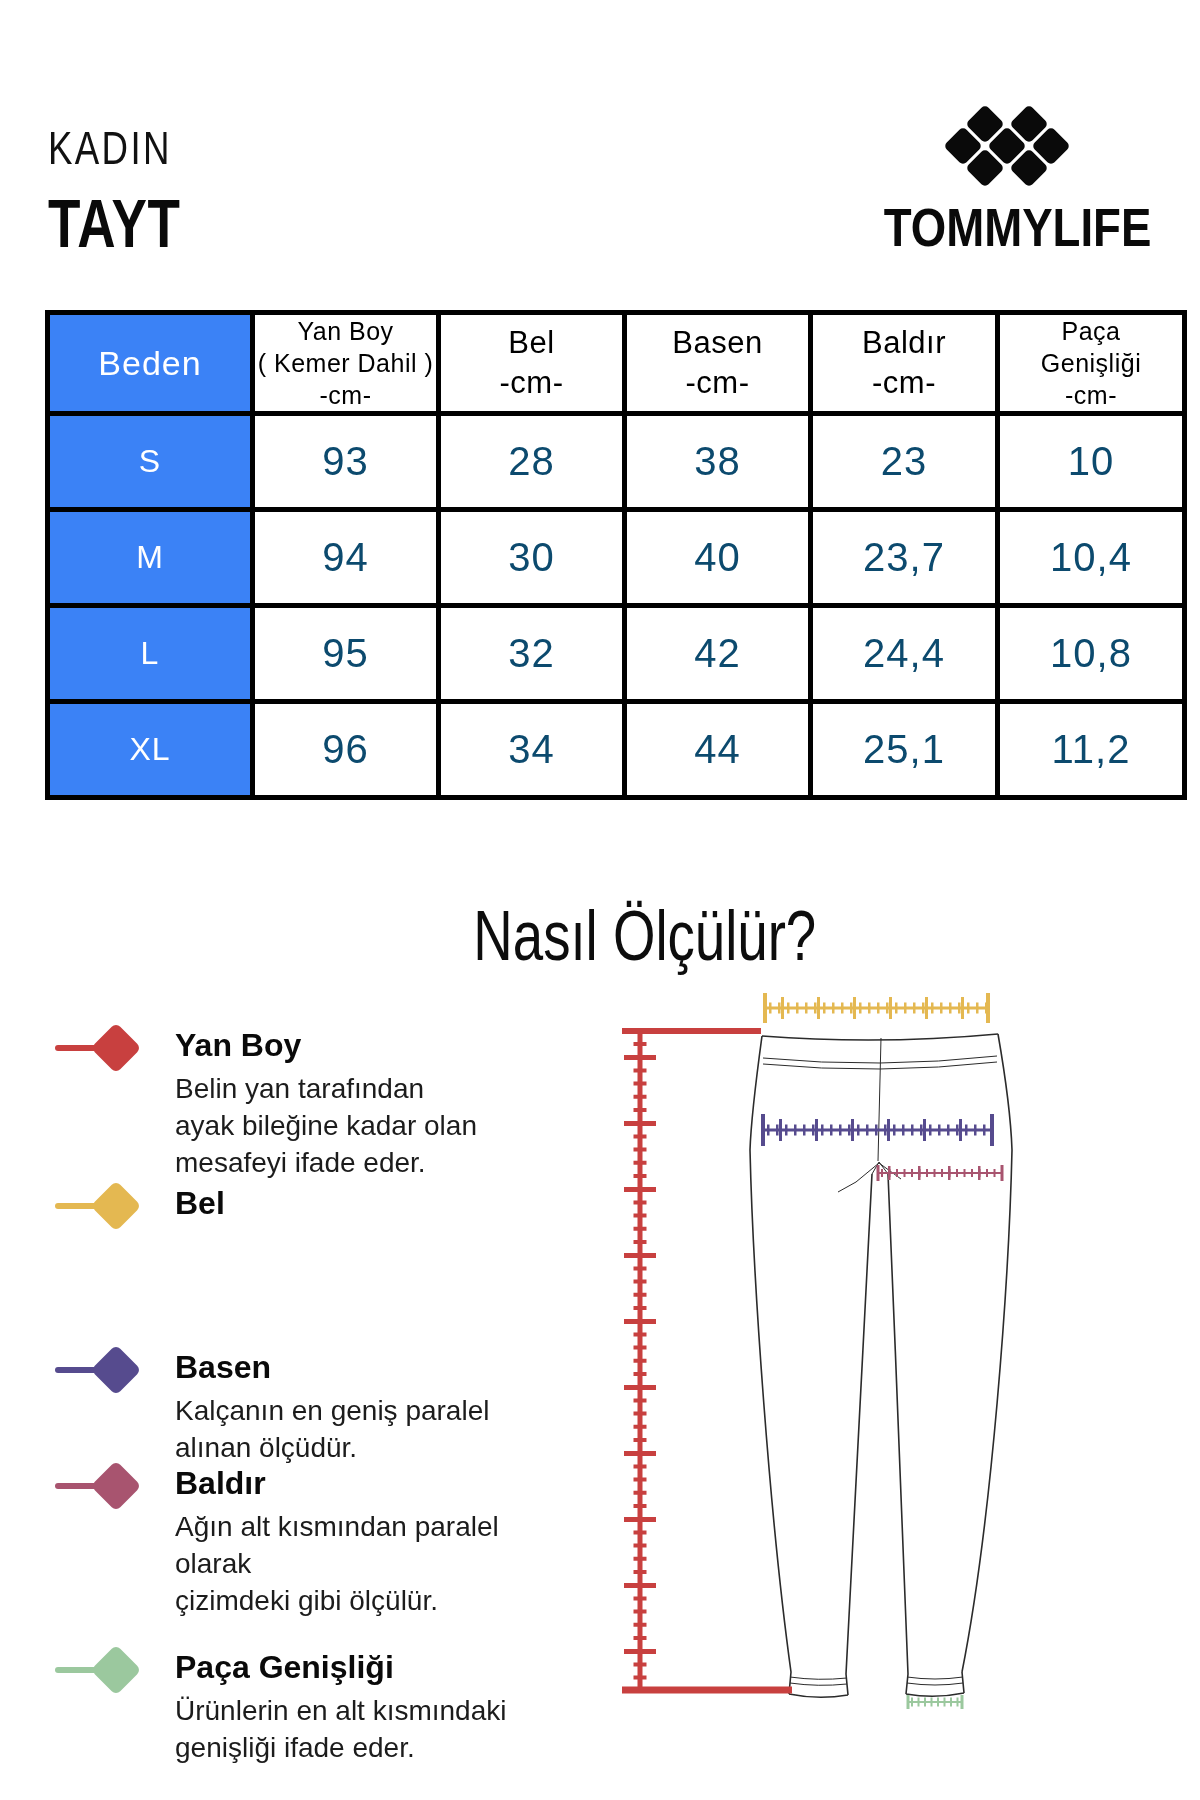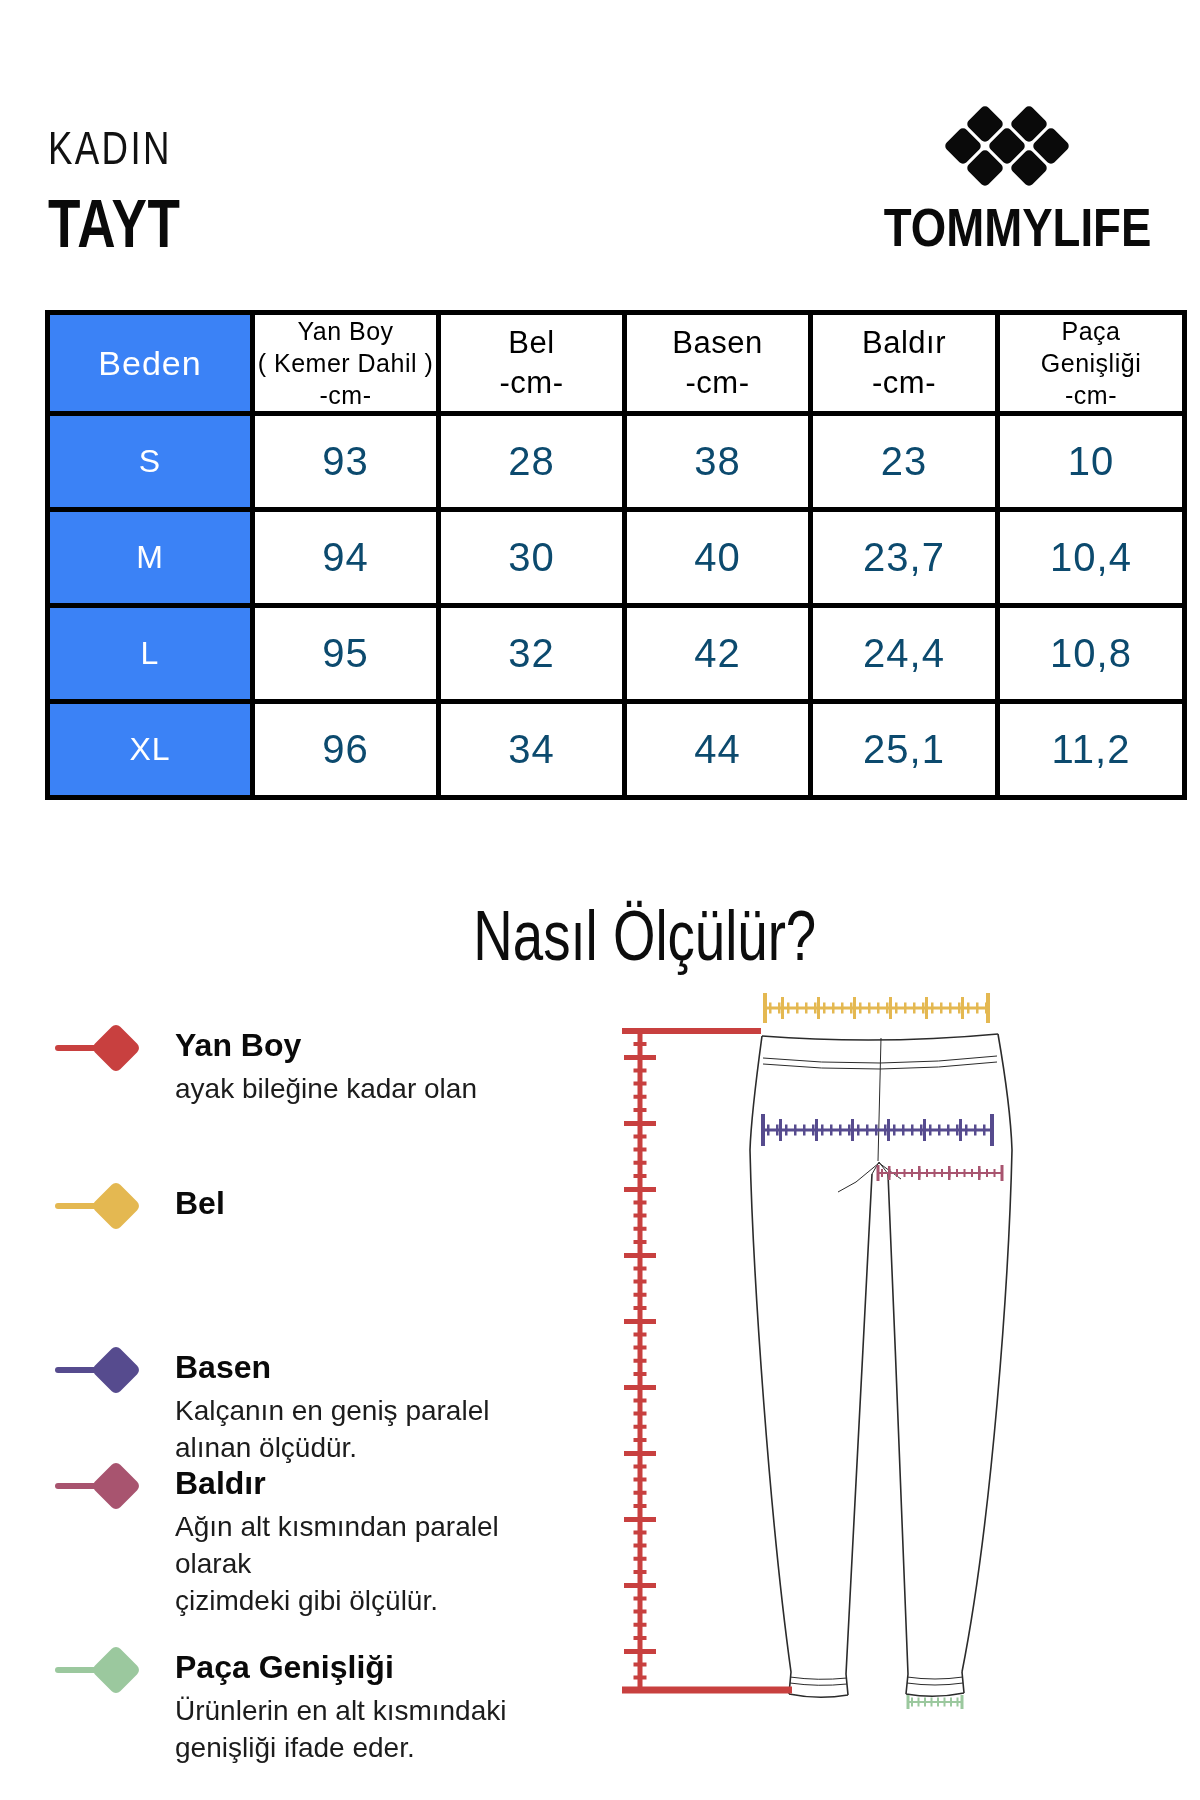--- a/index.html
+++ b/index.html
@@ -142,21 +142,23 @@
   </div>
 
   <div class="legend-item li-0">
     <div class="marker">
         <span class="mline"></span>
         <span class="mdiamond"></span>
       </div>
     <div class="legend-text">
       <div class="legend-title">Yan Boy</div>
       <div class="legend-desc">
+        <div>Belin yan tarafından</div>
         <div>ayak bileğine kadar olan</div>
+        <div>mesafeyi ifade eder.</div>
       </div>
     </div>
   </div>
 
   <div class="legend-item li-1">
     <div class="marker">
         <span class="mline"></span>
         <span class="mdiamond"></span>
       </div>
     <div class="legend-text">

